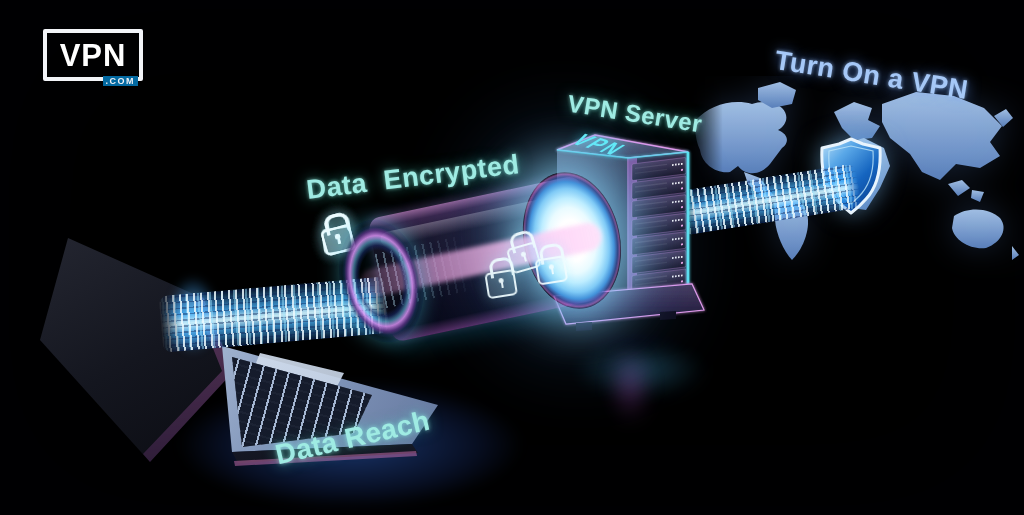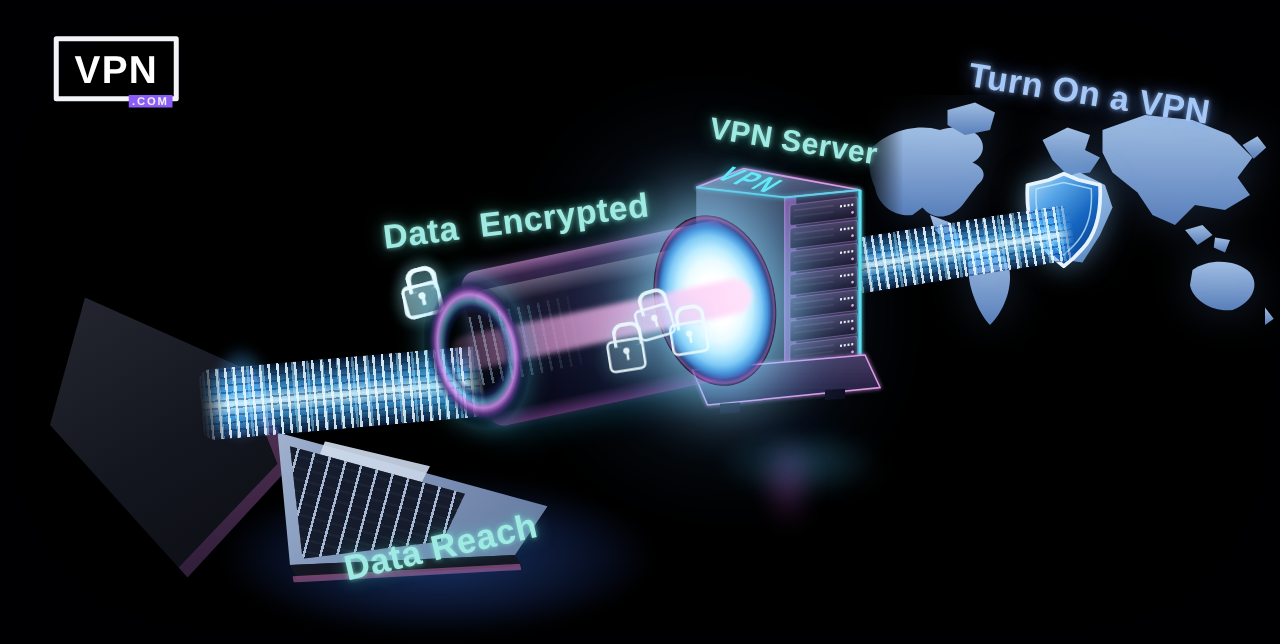--- a/index.html
+++ b/index.html
@@ -17,21 +17,21 @@
   }
   .glow{position:absolute;border-radius:50%;pointer-events:none;}
   .glow.laptop-floor{left:120px;top:360px;width:460px;height:170px;background:radial-gradient(closest-side,rgba(55,115,235,.45),rgba(40,80,190,.18) 55%,transparent 75%);filter:blur(6px);z-index:2;}
   .glow.server-floor-cyan{left:545px;top:330px;width:190px;height:80px;background:radial-gradient(closest-side,rgba(80,200,255,.30),transparent 70%);filter:blur(8px);z-index:2;}
   .glow.server-floor-pink{left:600px;top:330px;width:60px;height:110px;background:radial-gradient(closest-side,rgba(205,95,225,.32),transparent 70%);filter:blur(9px);z-index:2;}
   .glow.tube-haze{left:330px;top:170px;width:260px;height:180px;background:radial-gradient(closest-side,rgba(120,70,190,.14),transparent 70%);filter:blur(6px);z-index:1;}
 
   
   .logo{position:absolute;left:43px;top:29px;width:92px;height:44px;border:4px solid #f2f4f8;border-radius:2px;display:flex;align-items:center;justify-content:center;z-index:11;}
   .logo-text{font-size:31px;font-weight:800;color:#ffffff;letter-spacing:1px;line-height:1;}
-  .logo-tld{position:absolute;right:1px;bottom:-9px;background:#8b5cf6;padding:0 3px;font-size:9px;font-weight:700;letter-spacing:1.5px;color:#eef0f5;}
+  .logo-tld{position:absolute;right:1px;bottom:-9px;background:#0369a1;padding:0 3px;font-size:9px;font-weight:700;letter-spacing:1.5px;color:#eef0f5;}
 
   
   .label{position:absolute;font-weight:800;letter-spacing:.5px;white-space:nowrap;z-index:10;}
   .label.teal{color:#9febe3;text-shadow:0 0 14px rgba(80,230,210,.60),0 0 4px rgba(170,255,242,.65);}
   .label.blue{color:#a6c8f7;text-shadow:0 0 14px rgba(95,150,255,.70),0 0 4px rgba(175,212,255,.70);}
   .label.data-encrypted{left:306px;top:162px;font-size:27px;transform:rotate(-7deg);word-spacing:9px;}
   .label.vpn-server{left:567px;top:100px;font-size:24px;transform:rotate(9deg);}
   .label.turn-on{left:774px;top:60px;font-size:27px;transform:rotate(9deg);}
   .label.data-reach{left:274px;top:422px;font-size:28px;transform:rotate(-13deg);}
 

